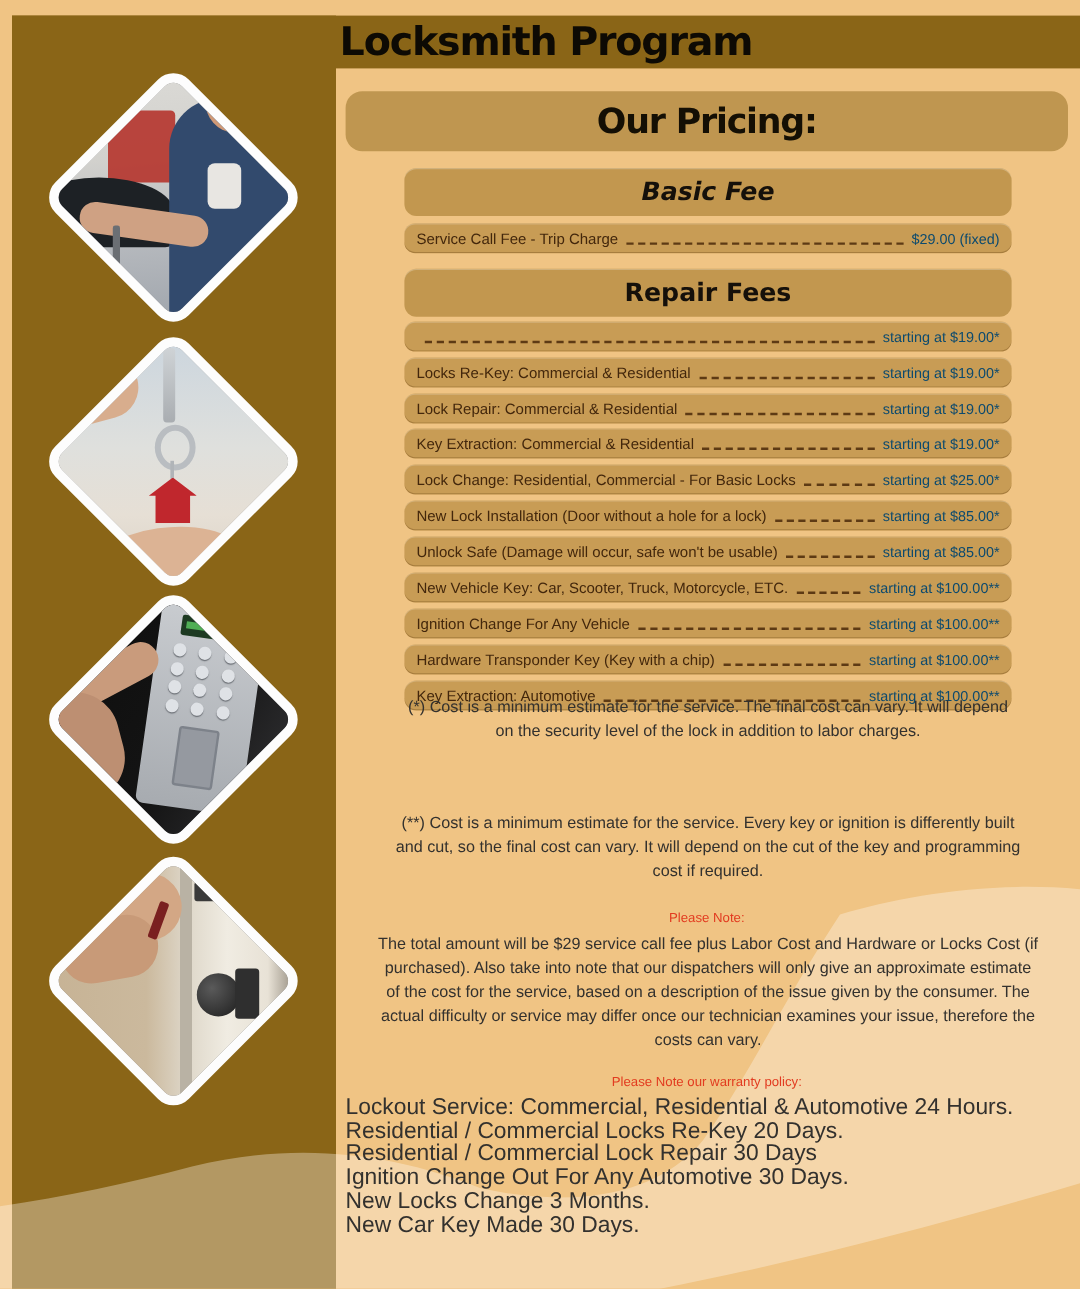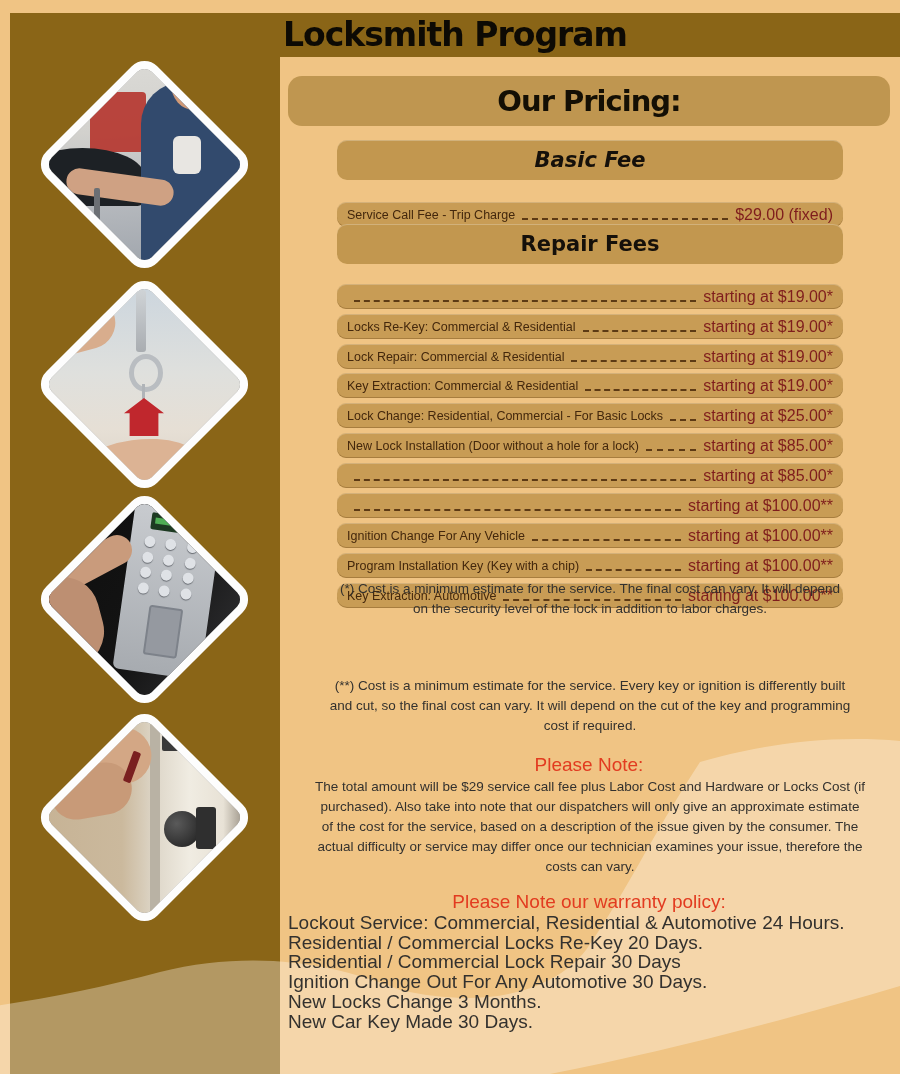--- a/index.html
+++ b/index.html
@@ -23,27 +23,27 @@
     font-weight:bold;font-size:29px;letter-spacing:-1px;}
 
   .sec-head{left:337px;width:506px;height:40px;background:#c2974f;border-radius:10px;z-index:3;
     text-align:center;line-height:40px;color:#15100a;font-family:"DejaVu Sans",sans-serif;
     font-weight:bold;font-size:21px;box-shadow:inset 0 1px 0 rgba(255,255,255,.25);}
   .sec-head.basic{top:140px;font-style:italic;}
   .sec-head.other{top:224px;}
 
   .fee-row{left:337px;width:506px;height:25px;background:#c89c55;border-radius:9px;z-index:3;
     display:flex;align-items:center;padding:0 10px;box-sizing:border-box;
-    box-shadow:inset 0 1px 0 rgba(255,255,255,.22), inset 0 -1px 0 rgba(105,70,20,.35);margin-top:16px;}
+    box-shadow:inset 0 1px 0 rgba(255,255,255,.22), inset 0 -1px 0 rgba(105,70,20,.35);}
   .fee-row .lbl{font-size:12.5px;color:#43270c;white-space:nowrap;}
   .fee-row .leader{flex:1;margin:0 7px;border-bottom:2px dashed #5d3a14;height:8px;min-width:14px;}
-  .fee-row .price{font-size:16px;color:#7f1d1d;white-space:nowrap;}
+  .fee-row .price{font-size:12px;color:#0c4a6e;white-space:nowrap;}
 
   .note{z-index:3;text-align:center;color:#33312e;font-size:13.5px;line-height:20px;}
-  .red-head{z-index:3;text-align:center;color:#e23b20;font-size:19px;line-height:20px;}
+  .red-head{z-index:3;text-align:center;color:#e23b20;font-size:11px;line-height:20px;}
   .warranty-line{z-index:3;text-align:left;color:#33312e;font-size:19px;line-height:19.5px;}
 
   
   .diamond{position:absolute;width:141px;height:141px;border:8px solid #fdfdfd;border-radius:18px;
     transform:rotate(45deg);overflow:hidden;z-index:4;background:#888;}
   .ph{position:absolute;left:-42px;top:-42px;width:225px;height:225px;transform:rotate(-45deg);}
   .ph>div{position:absolute;}
 
   .s1{background:linear-gradient(175deg,#dddcd8 0%,#d2d1cd 35%,#b9bcc0 60%,#9aa0a8 100%);}
   .s1 .redbox{left:58px;top:40px;width:56px;height:60px;background:#b5342c;border-radius:4px;opacity:.9;}
@@ -113,55 +113,57 @@
 
 <div class="abs fee-row" style="top:268px;">
   <span class="leader"></span>
   <span class="price">starting at $19.00*</span>
 </div>
 <div class="abs fee-row" style="top:298px;">
   <span class="lbl">Locks Re-Key: Commercial &amp; Residential</span>
   <span class="leader"></span>
   <span class="price">starting at $19.00*</span>
 </div>
-<div class="abs fee-row" style="top:328px;border-radius:11px;">
+<div class="abs fee-row" style="top:328px;">
   <span class="lbl">Lock Repair: Commercial &amp; Residential</span>
   <span class="leader"></span>
   <span class="price">starting at $19.00*</span>
 </div>
 <div class="abs fee-row" style="top:357px;">
   <span class="lbl">Key Extraction: Commercial &amp; Residential</span>
   <span class="leader"></span>
   <span class="price">starting at $19.00*</span>
 </div>
 <div class="abs fee-row" style="top:387px;">
   <span class="lbl">Lock Change: Residential, Commercial - For Basic Locks</span>
   <span class="leader"></span>
   <span class="price">starting at $25.00*</span>
 </div>
 <div class="abs fee-row" style="top:417px;">
   <span class="lbl">New Lock Installation (Door without a hole for a lock)</span>
   <span class="leader"></span>
   <span class="price">starting at $85.00*</span>
 </div>
 <div class="abs fee-row" style="top:447px;">
+  <span class="lbl">Unlock Safe (Damage will occur, safe won't be usable)</span>
   <span class="leader"></span>
   <span class="price">starting at $85.00*</span>
 </div>
 <div class="abs fee-row" style="top:477px;">
+  <span class="lbl">New Vehicle Key: Car, Scooter, Truck, Motorcycle, ETC.</span>
   <span class="leader"></span>
   <span class="price">starting at $100.00**</span>
 </div>
 <div class="abs fee-row" style="top:507px;">
   <span class="lbl">Ignition Change For Any Vehicle</span>
   <span class="leader"></span>
   <span class="price">starting at $100.00**</span>
 </div>
 <div class="abs fee-row" style="top:537px;">
-  <span class="lbl">Program Installation Key (Key with a chip)</span>
+  <span class="lbl">Hardware Transponder Key (Key with a chip)</span>
   <span class="leader"></span>
   <span class="price">starting at $100.00**</span>
 </div>
 <div class="abs fee-row" style="top:567px;border-radius:10px;">
   <span class="lbl">Key Extraction: Automotive</span>
   <span class="leader"></span>
   <span class="price">starting at $100.00**</span>
 </div>
 
 <div class="abs note" style="left:332px;top:579px;width:516px;">(*) Cost is a minimum estimate for the service. The final cost can vary. It will depend on the security level of the lock in addition to labor charges.</div>

